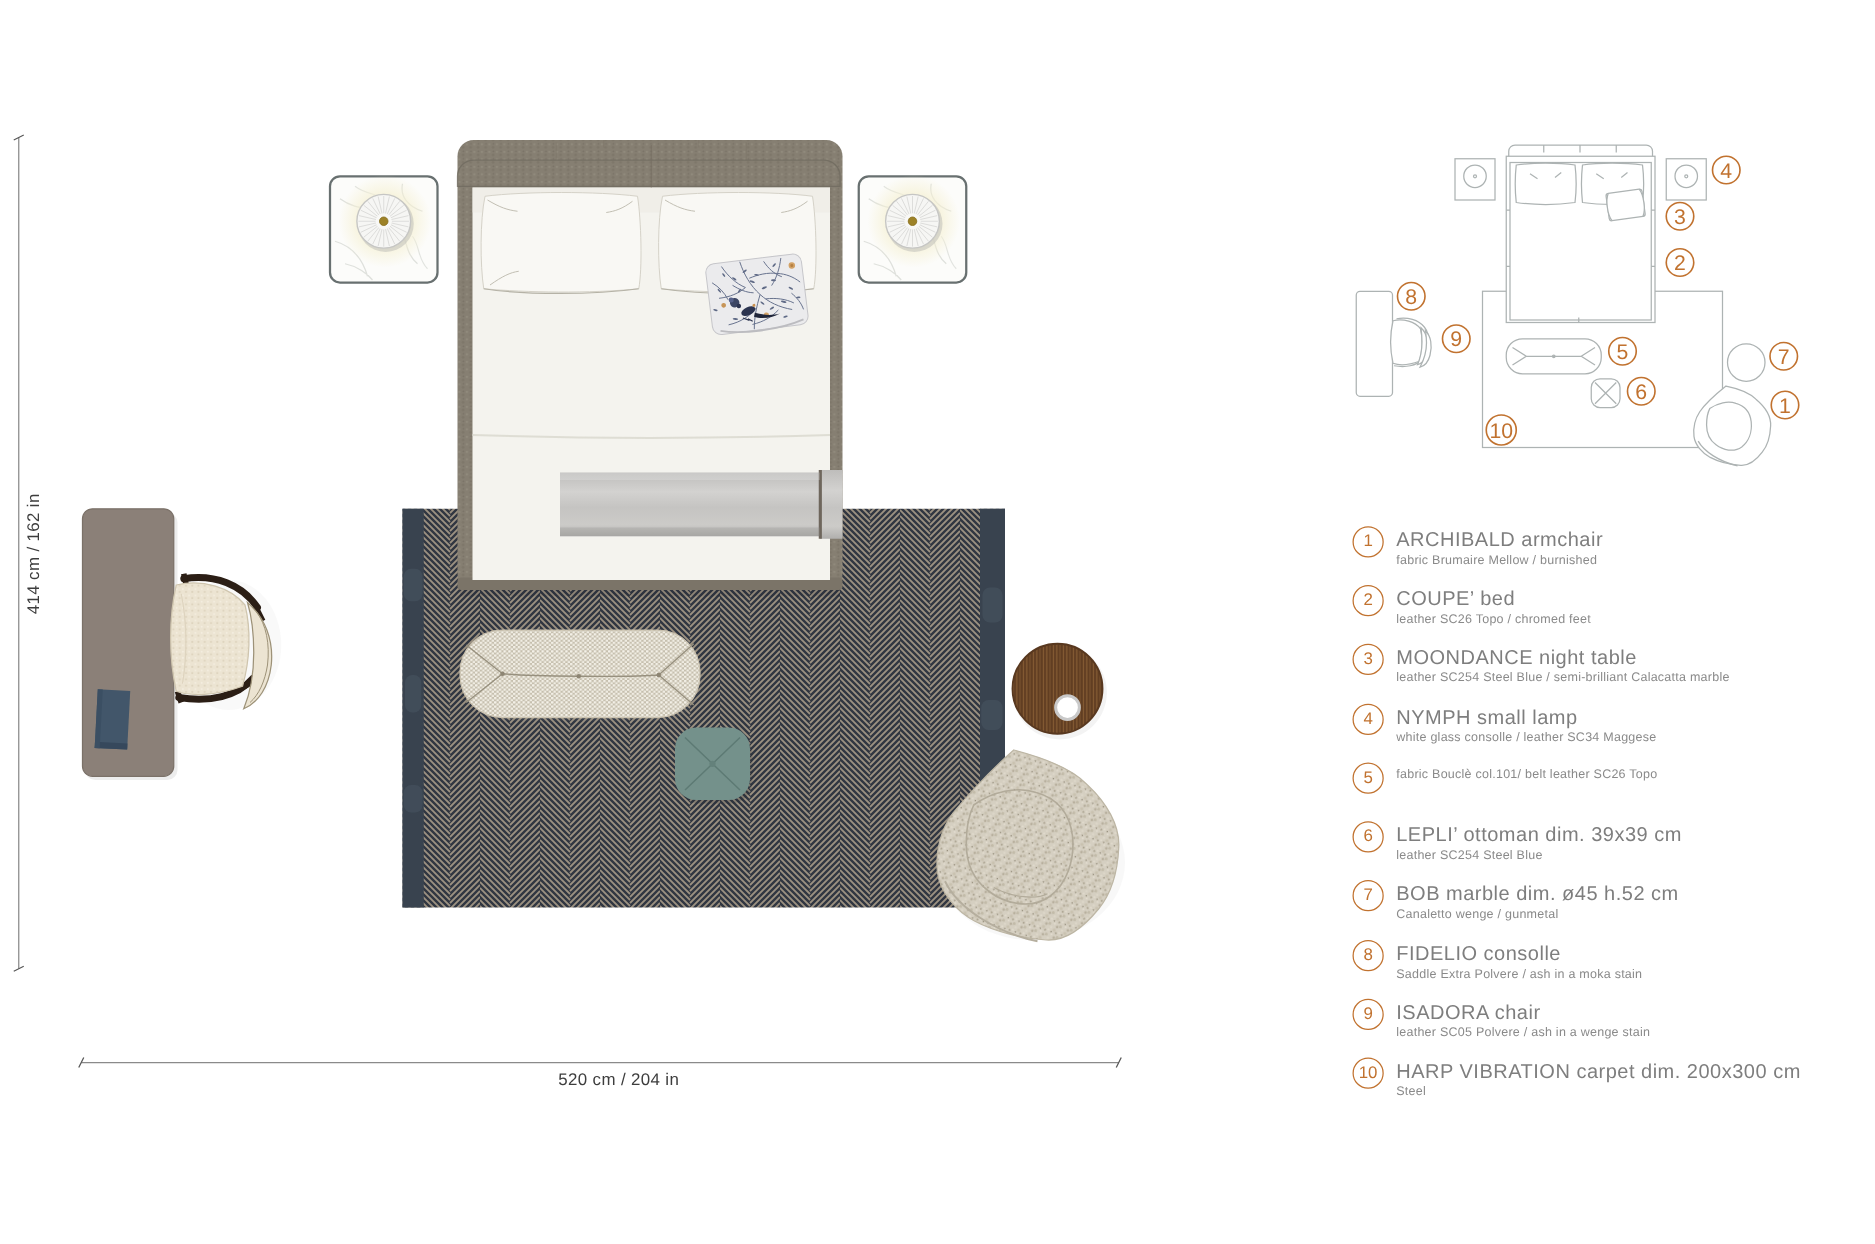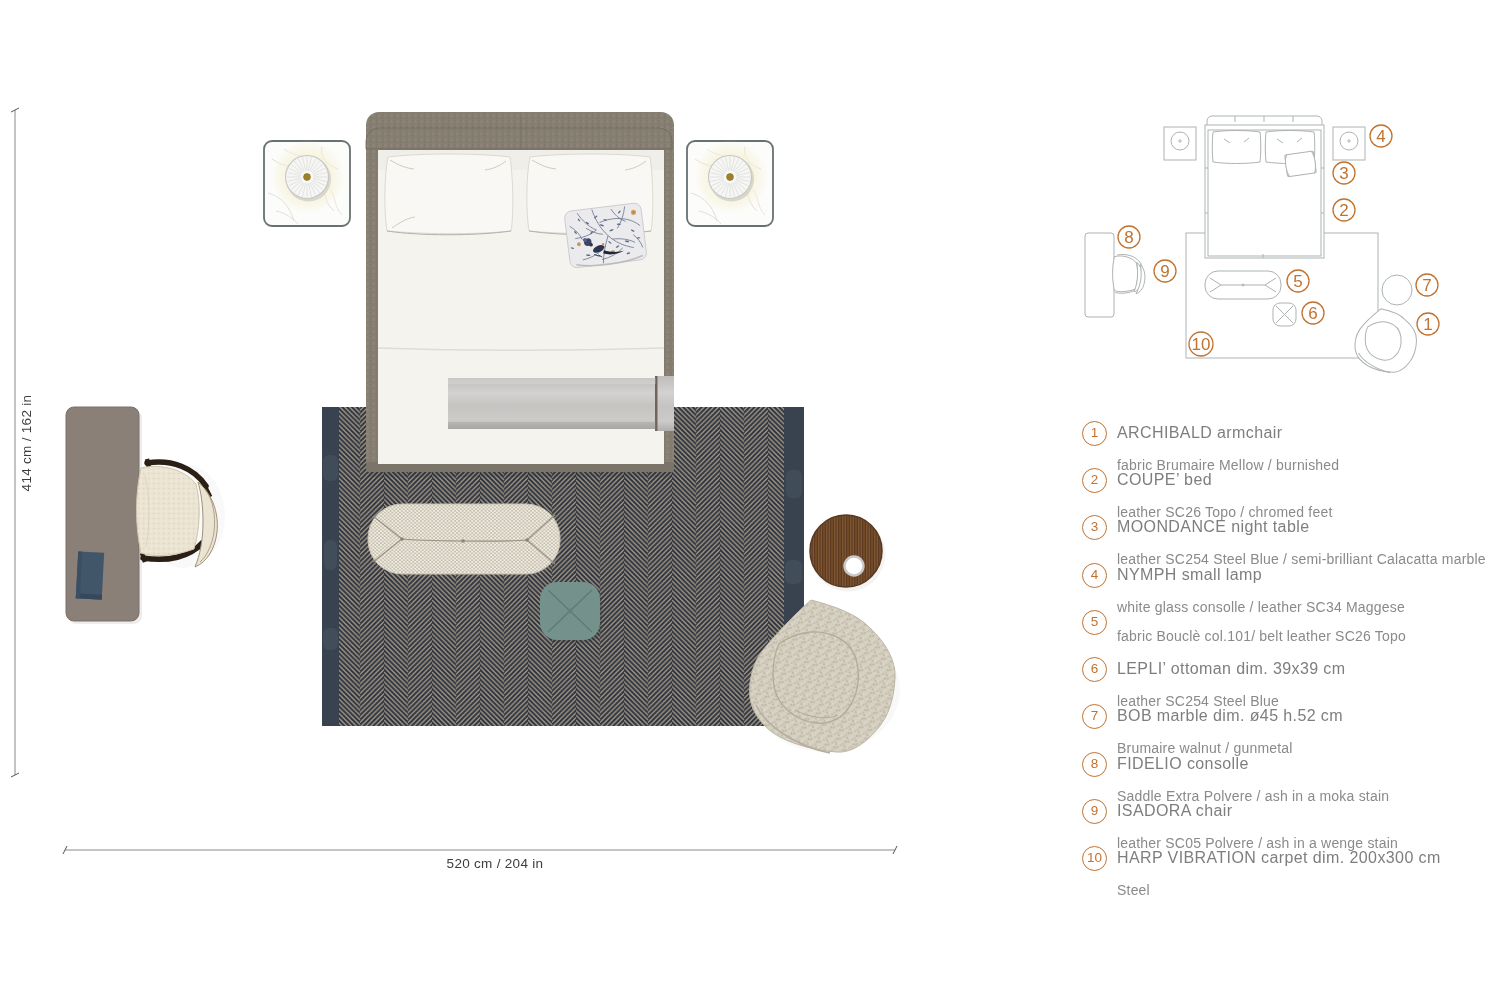--- a/index.html
+++ b/index.html
@@ -1,20 +1,20 @@
 <!DOCTYPE html>
 <html><head>
 <meta charset="utf-8">
 <style>
   html,body{margin:0;padding:0;background:#ffffff;}
   #page{position:relative;width:1500px;height:995px;background:#ffffff;overflow:hidden;
         font-family:"Liberation Sans",sans-serif;}
   .abs{position:absolute;}
   .ltitle{font-size:16px;color:#7e7e7e;letter-spacing:0.4px;}
-  .lsub{font-size:14px;color:#8a8a8a;letter-spacing:0.2px;margin-top:15px;}
+  .lsub{font-size:10px;color:#8a8a8a;letter-spacing:0.2px;margin-top:1px;}
   .lrow{position:absolute;left:1117px;width:383px;}
   .lnum{position:absolute;left:1082px;width:23px;height:23px;border:1.4px solid #c1722f;
         border-radius:50%;color:#c1722f;text-align:center;font-size:13.5px;line-height:22px;}
   .dimtext{font-size:13.5px;color:#3d3d3d;letter-spacing:0.3px;}
 </style>
 </head>
 <body>
 <div id="page">
 <svg class="abs" style="left:0;top:0" width="1500" height="995" viewBox="0 0 1500 995">
 <defs>
@@ -381,21 +381,21 @@
 
 <div class="lrow" style="top:660px;">
       <div class="ltitle">LEPLI’ ottoman dim. 39x39 cm</div>
       <div class="lsub">leather SC254 Steel Blue</div>
     </div>
 
 <div class="lnum" style="top:704px;">7</div>
 
 <div class="lrow" style="top:707px;">
       <div class="ltitle">BOB marble dim. ø45 h.52 cm</div>
-      <div class="lsub">Brumaire walnut / gunmetal</div>
+      <div class="lsub">Canaletto wenge / gunmetal</div>
     </div>
 
 <div class="lnum" style="top:752px;">8</div>
 
 <div class="lrow" style="top:755px;">
       <div class="ltitle">FIDELIO consolle</div>
       <div class="lsub">Saddle Extra Polvere / ash in a moka stain</div>
     </div>
 
 <div class="lnum" style="top:799px;">9</div>

